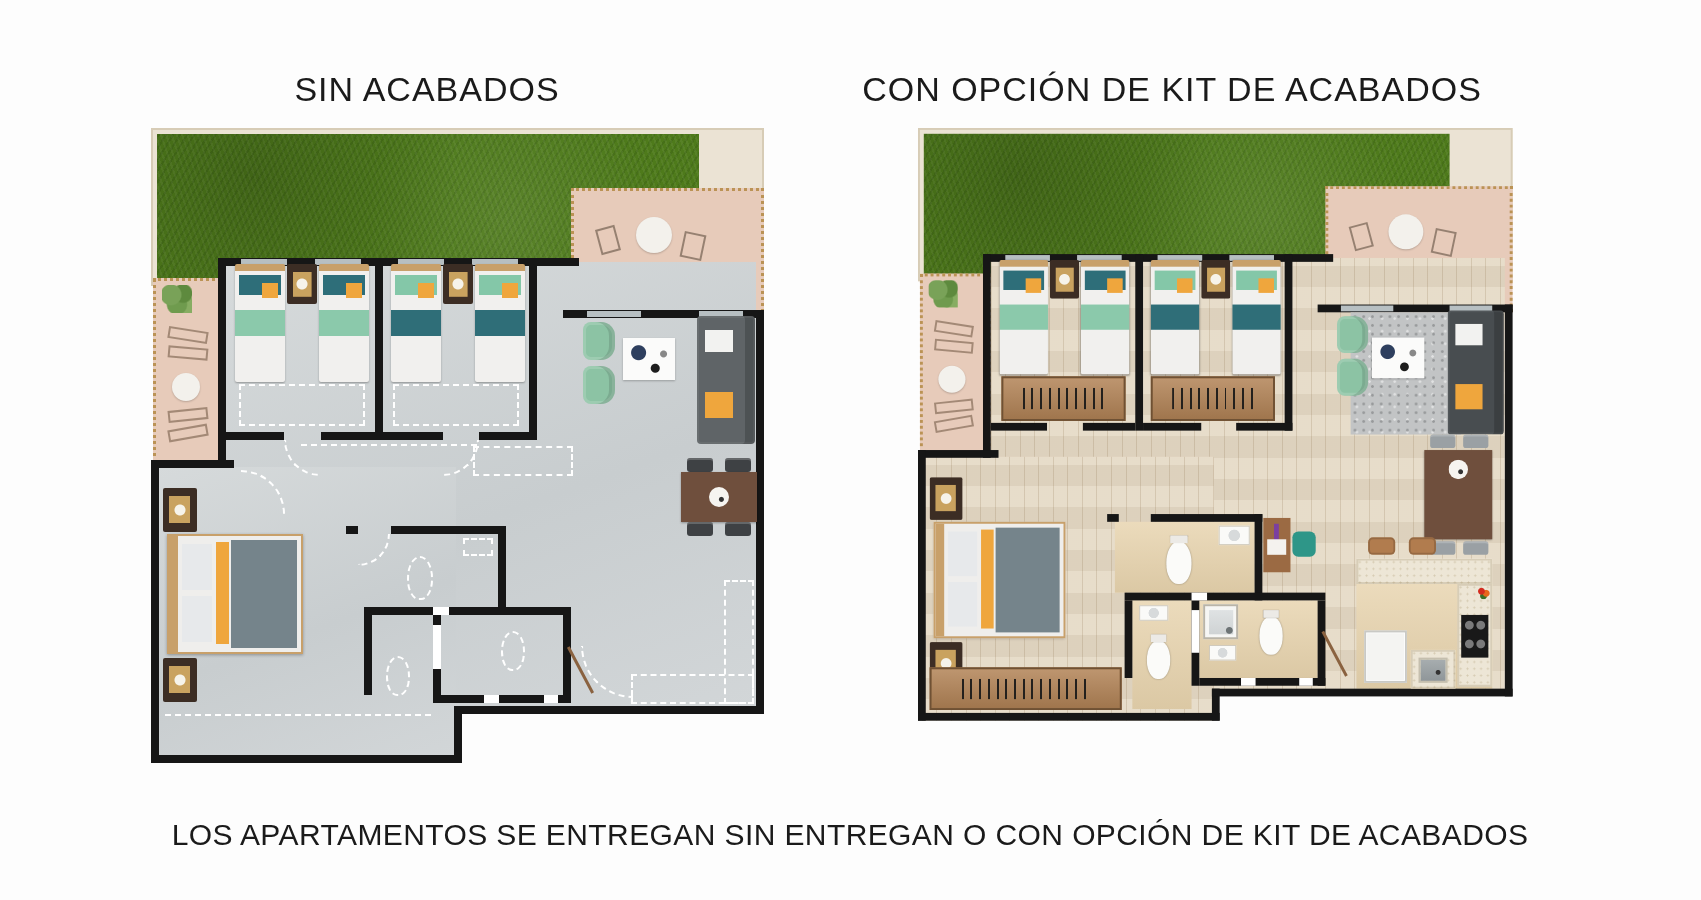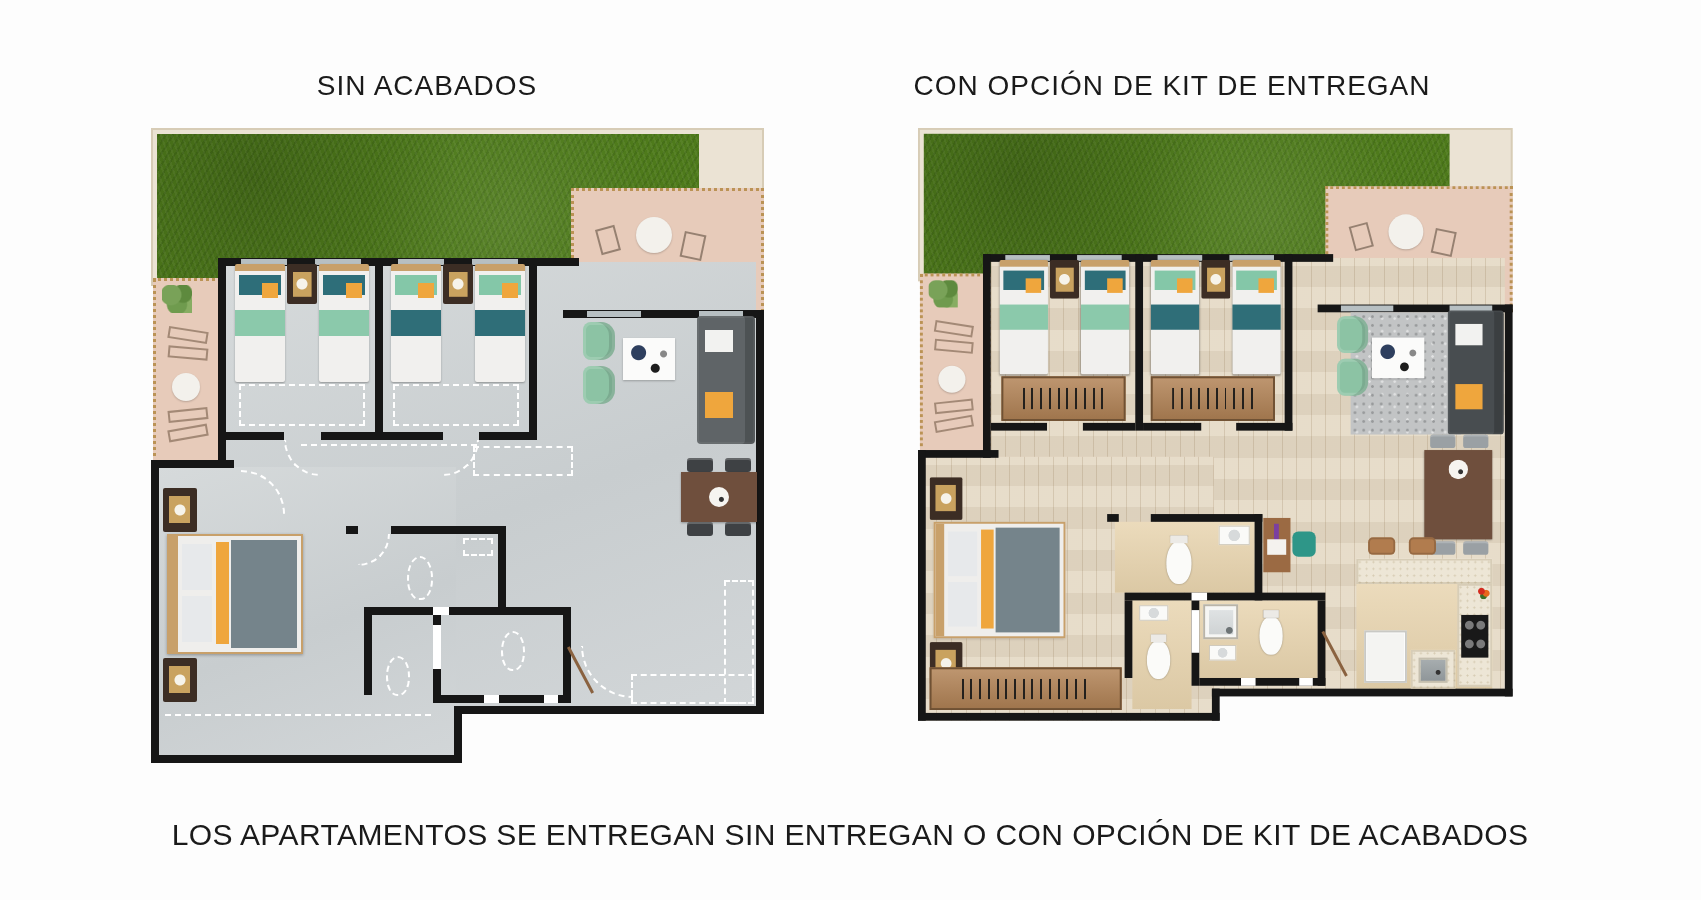--- a/index.html
+++ b/index.html
@@ -9,21 +9,21 @@
     --dash:#ffffff; --bed-teal:#2e6e79; --bed-seafoam:#8bc9ab; --pillow-yellow:#efa63d;
     --blanket-slate:#75848b; --wood-trim:#c8a06a; --nightstand:#3c2d24;
     --sofa-bare:#5f6467; --sofa-kit:#484d50; --armchair:#8cc3a4;
     --table-brown:#6f4f3d; --chair-dark:#3e4144; --marble:#ede6d6; --stove:#191919;
     --chair-teal:#2e9688; --rug:#c2c4c5; --plant:#6f9b4e; --stool:#b17c4e; --wardrobe:#b28356;
     --fridge:#f4f4f2;
   }
   *{margin:0;padding:0;box-sizing:border-box}
   html,body{width:1701px;height:900px;overflow:hidden}
   body{background:var(--bg-page);font-family:"Liberation Sans","DejaVu Sans",sans-serif;position:relative}
-  .title{position:absolute;font-size:28px;letter-spacing:1px;color:var(--text);white-space:nowrap;transform:translateX(-50%)}
+  .title{position:absolute;font-size:34px;letter-spacing:1px;color:var(--text);white-space:nowrap;transform:translateX(-50%)}
   .caption{position:absolute;left:850px;top:818px;font-size:30px;letter-spacing:.4px;color:var(--text);white-space:nowrap;transform:translateX(-50%)}
   .plan{position:absolute;width:613px;height:636px}
   .plan--kit{transform:scale(.97);transform-origin:top left}
   .wall{position:absolute;background:var(--wall)}
   .gap{position:absolute;background:#fff}
   .win{position:absolute;background:var(--window-glass)}
   .floor{position:absolute}
   .f-bare{background:linear-gradient(160deg,#d6dadb,#c8cdcf 55%,#d2d6d8)}
   .f-wood{background-color:var(--floor-wood);background-image:
     repeating-linear-gradient(90deg,rgba(125,95,55,.18) 0 1px,rgba(0,0,0,0) 1px 15px),
@@ -116,21 +116,21 @@
   .door-leaf{position:absolute;background:#8a6240}
   .flowers{position:absolute;border-radius:50%;background:
     radial-gradient(circle at 35% 40%,#d42b1e 0 3px,transparent 4px),
     radial-gradient(circle at 70% 55%,#e8681c 0 3px,transparent 4px),
     radial-gradient(circle at 50% 75%,#3c6e27 0 3px,transparent 4px)}
 </style>
 </head>
 <body>
 
 <div class="title" style="left:427px;top:70px">SIN ACABADOS</div>
-<div class="title" style="left:1172px;top:70px">CON OPCIÓN DE KIT DE ENTREGAN</div>
+<div class="title" style="left:1172px;top:70px">CON OPCIÓN DE KIT DE ACABADOS</div>
 
 <div class="plan plan--bare" style="left:151px;top:128px">
 
   <div class="garden" style="left:0;top:0;width:613px;height:158px"></div>
   <div class="grass" style="left:6px;top:6px;width:542px;height:146px"></div>
   <div class="terrace" style="left:420px;top:60px;width:193px;height:130px">
     <div class="round-table" style="left:62px;top:26px;width:36px;height:36px"></div>
     <div class="patio-chair" style="left:24px;top:36px;width:20px;height:26px;transform:rotate(-15deg)"></div>
     <div class="patio-chair" style="left:108px;top:42px;width:22px;height:26px;transform:rotate(12deg)"></div>
     <div class="plant" style="left:138px;top:84px;width:38px;height:32px"></div>

